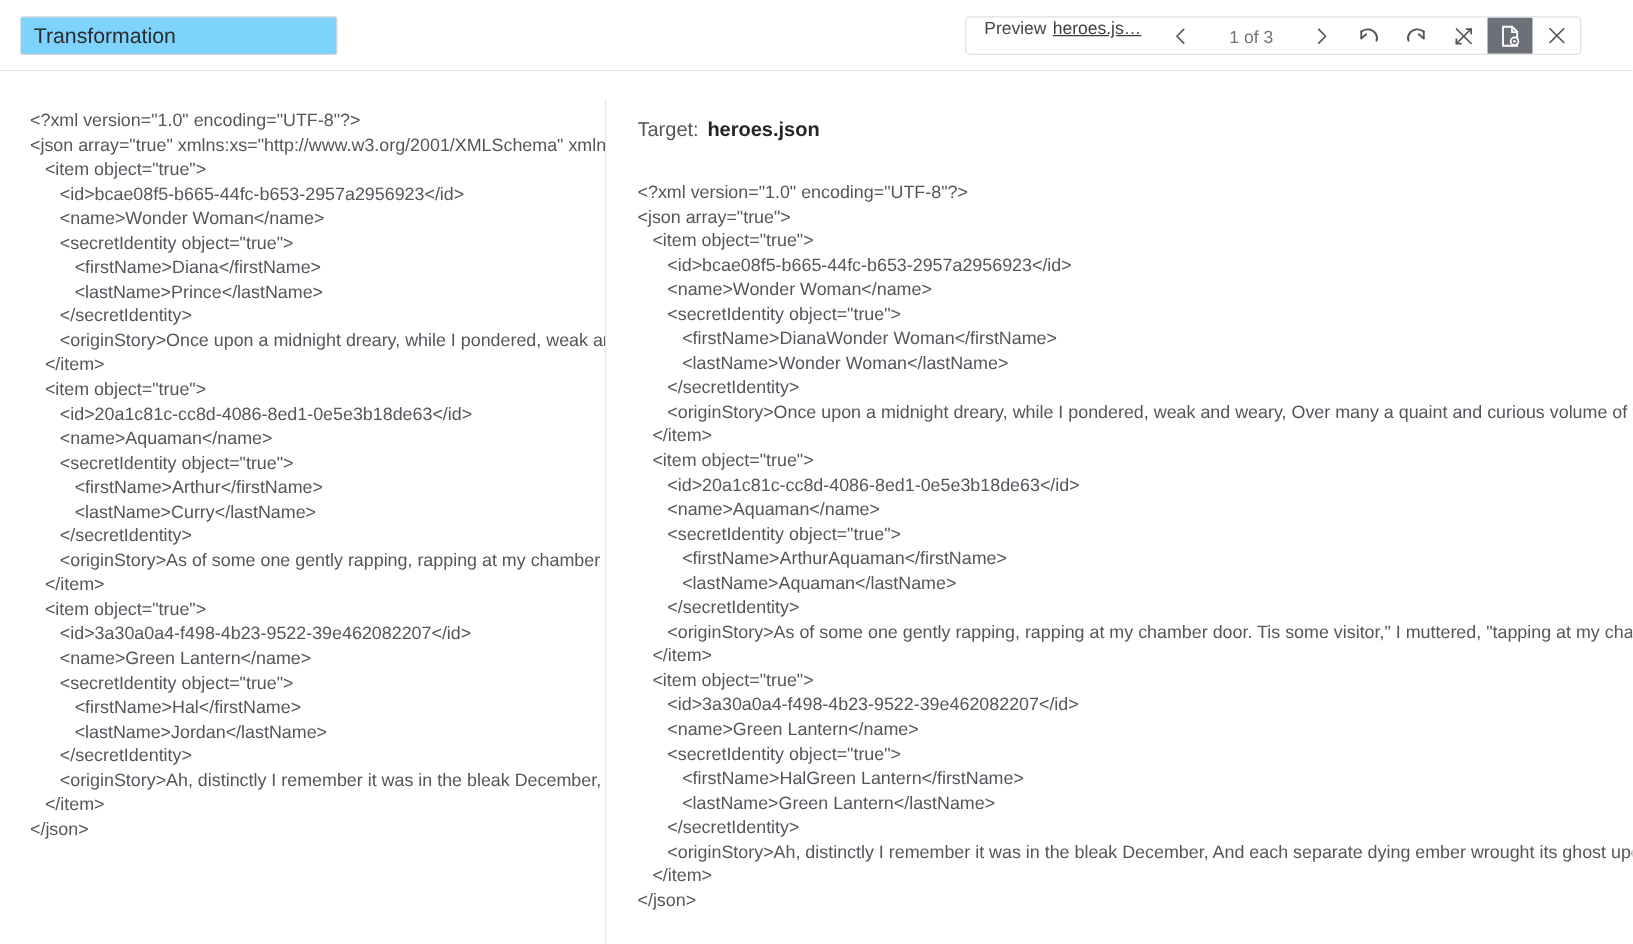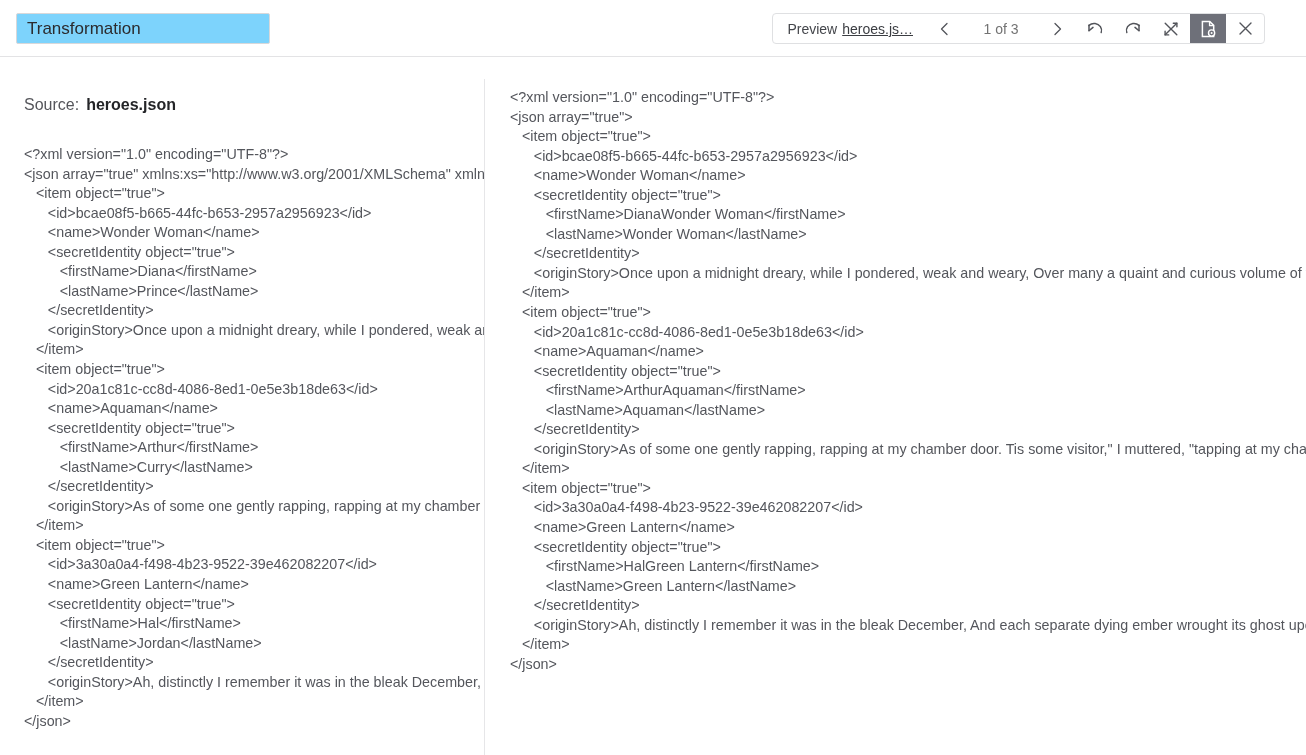--- a/index.html
+++ b/index.html
@@ -54,21 +54,21 @@
     right: 41px; top: 13px;
     height: 31px;
     display: flex;
     align-items: stretch;
     border: 1px solid #dfe0e2;
     border-radius: 4px;
     background: #ffffff;
     overflow: hidden;
   }
   .pv-label {
-    display: flex; align-items: center;
+    display: flex; 
     padding: 0 13px 0 14px;
     font-size: 14px;
     color: #44464b;
     white-space: nowrap;
   }
   .pv-label .fname {
     margin-left: 5px;
     color: #3b3d42;
     text-decoration: underline;
     cursor: pointer;
@@ -228,23 +228,23 @@
     </button>
 
   </div>
 </div>
 
 <div class="panels">
 
   <div class="divider"></div>
 
   <div class="panel panel-source">
-    <div class="panel-head">
-      <span>Source:</span><span class="fname">heroes.json</span>
-    </div>
     <div class="code"><div class="line">&lt;?xml version="1.0" encoding="UTF-8"?&gt;</div><div class="line">&lt;json array="true" xmlns:xs="http://www.w3.org/2001/XMLSchema" xmlns</div><div class="line">   &lt;item object="true"&gt;</div><div class="line">      &lt;id&gt;bcae08f5-b665-44fc-b653-2957a2956923&lt;/id&gt;</div><div class="line">      &lt;name&gt;Wonder Woman&lt;/name&gt;</div><div class="line">      &lt;secretIdentity object="true"&gt;</div><div class="line">         &lt;firstName&gt;Diana&lt;/firstName&gt;</div><div class="line">         &lt;lastName&gt;Prince&lt;/lastName&gt;</div><div class="line">      &lt;/secretIdentity&gt;</div><div class="line">      &lt;originStory&gt;Once upon a midnight dreary, while I pondered, weak ar</div><div class="line">   &lt;/item&gt;</div><div class="line">   &lt;item object="true"&gt;</div><div class="line">      &lt;id&gt;20a1c81c-cc8d-4086-8ed1-0e5e3b18de63&lt;/id&gt;</div><div class="line">      &lt;name&gt;Aquaman&lt;/name&gt;</div><div class="line">      &lt;secretIdentity object="true"&gt;</div><div class="line">         &lt;firstName&gt;Arthur&lt;/firstName&gt;</div><div class="line">         &lt;lastName&gt;Curry&lt;/lastName&gt;</div><div class="line">      &lt;/secretIdentity&gt;</div><div class="line">      &lt;originStory&gt;As of some one gently rapping, rapping at my chamber d</div><div class="line">   &lt;/item&gt;</div><div class="line">   &lt;item object="true"&gt;</div><div class="line">      &lt;id&gt;3a30a0a4-f498-4b23-9522-39e462082207&lt;/id&gt;</div><div class="line">      &lt;name&gt;Green Lantern&lt;/name&gt;</div><div class="line">      &lt;secretIdentity object="true"&gt;</div><div class="line">         &lt;firstName&gt;Hal&lt;/firstName&gt;</div><div class="line">         &lt;lastName&gt;Jordan&lt;/lastName&gt;</div><div class="line">      &lt;/secretIdentity&gt;</div><div class="line">      &lt;originStory&gt;Ah, distinctly I remember it was in the bleak December, A</div><div class="line">   &lt;/item&gt;</div><div class="line">&lt;/json&gt;</div></div>
   </div>
 
   <div class="panel panel-target">
+    <div class="panel-head">
+      <span>Target:</span><span class="fname">heroes.json</span>
+    </div>
     <div class="code"><div class="line">&lt;?xml version="1.0" encoding="UTF-8"?&gt;</div><div class="line">&lt;json array="true"&gt;</div><div class="line">   &lt;item object="true"&gt;</div><div class="line">      &lt;id&gt;bcae08f5-b665-44fc-b653-2957a2956923&lt;/id&gt;</div><div class="line">      &lt;name&gt;Wonder Woman&lt;/name&gt;</div><div class="line">      &lt;secretIdentity object="true"&gt;</div><div class="line">         &lt;firstName&gt;DianaWonder Woman&lt;/firstName&gt;</div><div class="line">         &lt;lastName&gt;Wonder Woman&lt;/lastName&gt;</div><div class="line">      &lt;/secretIdentity&gt;</div><div class="line">      &lt;originStory&gt;Once upon a midnight dreary, while I pondered, weak and weary, Over many a quaint and curious volume of forgo</div><div class="line">   &lt;/item&gt;</div><div class="line">   &lt;item object="true"&gt;</div><div class="line">      &lt;id&gt;20a1c81c-cc8d-4086-8ed1-0e5e3b18de63&lt;/id&gt;</div><div class="line">      &lt;name&gt;Aquaman&lt;/name&gt;</div><div class="line">      &lt;secretIdentity object="true"&gt;</div><div class="line">         &lt;firstName&gt;ArthurAquaman&lt;/firstName&gt;</div><div class="line">         &lt;lastName&gt;Aquaman&lt;/lastName&gt;</div><div class="line">      &lt;/secretIdentity&gt;</div><div class="line">      &lt;originStory&gt;As of some one gently rapping, rapping at my chamber door. Tis some visitor," I muttered, "tapping at my chambe</div><div class="line">   &lt;/item&gt;</div><div class="line">   &lt;item object="true"&gt;</div><div class="line">      &lt;id&gt;3a30a0a4-f498-4b23-9522-39e462082207&lt;/id&gt;</div><div class="line">      &lt;name&gt;Green Lantern&lt;/name&gt;</div><div class="line">      &lt;secretIdentity object="true"&gt;</div><div class="line">         &lt;firstName&gt;HalGreen Lantern&lt;/firstName&gt;</div><div class="line">         &lt;lastName&gt;Green Lantern&lt;/lastName&gt;</div><div class="line">      &lt;/secretIdentity&gt;</div><div class="line">      &lt;originStory&gt;Ah, distinctly I remember it was in the bleak December, And each separate dying ember wrought its ghost upon th</div><div class="line">   &lt;/item&gt;</div><div class="line">&lt;/json&gt;</div></div>
   </div>
 
 </div>
 
 </body></html>

